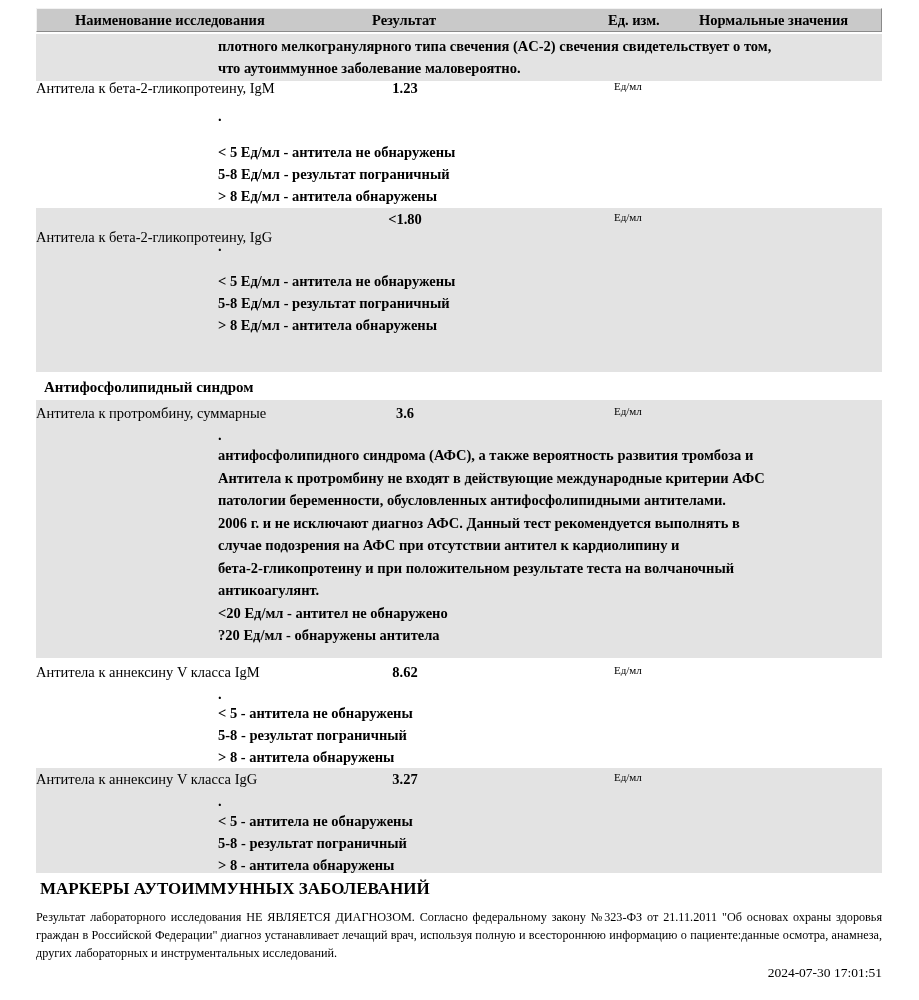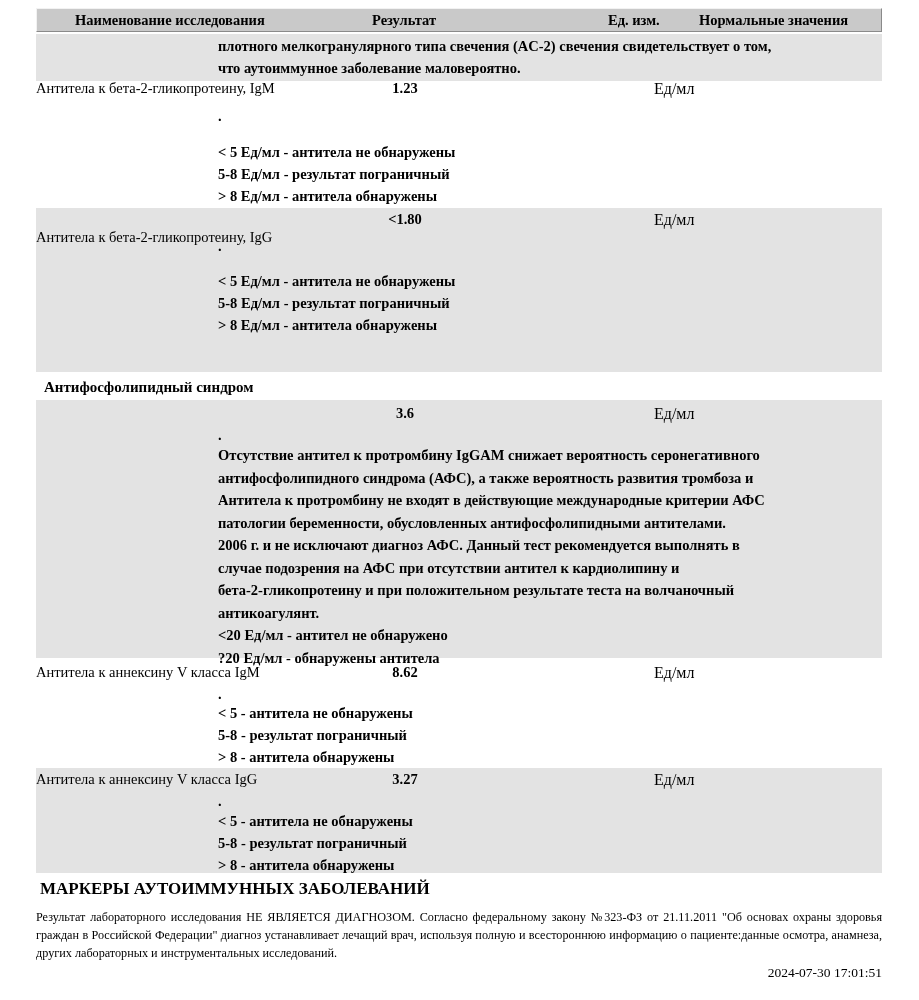--- a/index.html
+++ b/index.html
@@ -68,23 +68,22 @@
     left: 330px;
     width: 150px;
     text-align: center;
     font-size: 14.5px;
     font-weight: bold;
     white-space: nowrap;
   }
   .row-unit {
     position: absolute;
     left: 614px;
-    font-size: 16px;
-    white-space: nowrap;
-    margin-left: 40px;
+    font-size: 11px;
+    white-space: nowrap;
   }
   .comment {
     position: absolute;
     left: 218px;
     font-size: 14.5px;
     font-weight: bold;
     white-space: nowrap;
   }
   .comment-wide {
     position: absolute;
@@ -161,26 +160,26 @@
   <div class="row-name" style="top:229px;">Антитела к бета-2-гликопротеину, IgG</div>
   <div class="row-result" style="top:211px;">&lt;1.80</div>
   <div class="row-unit" style="top:211px;">Ед/мл</div>
   <div class="dot" style="top:238px;">.</div>
   <div class="comment" style="top:273px;">&lt; 5 Ед/мл - антитела не обнаружены</div>
   <div class="comment" style="top:295px;">5-8 Ед/мл - результат пограничный</div>
   <div class="comment" style="top:317px;">&gt; 8 Ед/мл - антитела обнаружены</div>
 
   <div class="section-head" style="top:379px;">Антифосфолипидный синдром</div>
 
+  <div class="row-name" style="top:405px;">Антитела к протромбину, суммарные</div>
   <div class="row-result" style="top:405px;">3.6</div>
   <div class="row-unit" style="top:405px;">Ед/мл</div>
   <div class="dot" style="top:427px;">.</div>
 
   <div class="comment-wide" style="top:444px;">
-    <div>Отсутствие антител к протромбину  IgGAM снижает вероятность серонегативного</div>
     <div>антифосфолипидного синдрома (АФС), а также вероятность развития  тромбоза и</div>
     <div>Антитела к протромбину не входят в действующие международные критерии АФС</div>
     <div>патологии беременности, обусловленных антифосфолипидными антителами.</div>
     <div>2006 г. и не исключают диагноз АФС.  Данный тест рекомендуется выполнять в</div>
     <div>случае подозрения на АФС при отсутствии антител к кардиолипину и</div>
     <div>бета-2-гликопротеину и при положительном результате теста на волчаночный</div>
     <div>антикоагулянт.</div>
     <div>&lt;20 Ед/мл - антител не обнаружено</div>
     <div>?20 Ед/мл - обнаружены антитела</div>
   </div>

